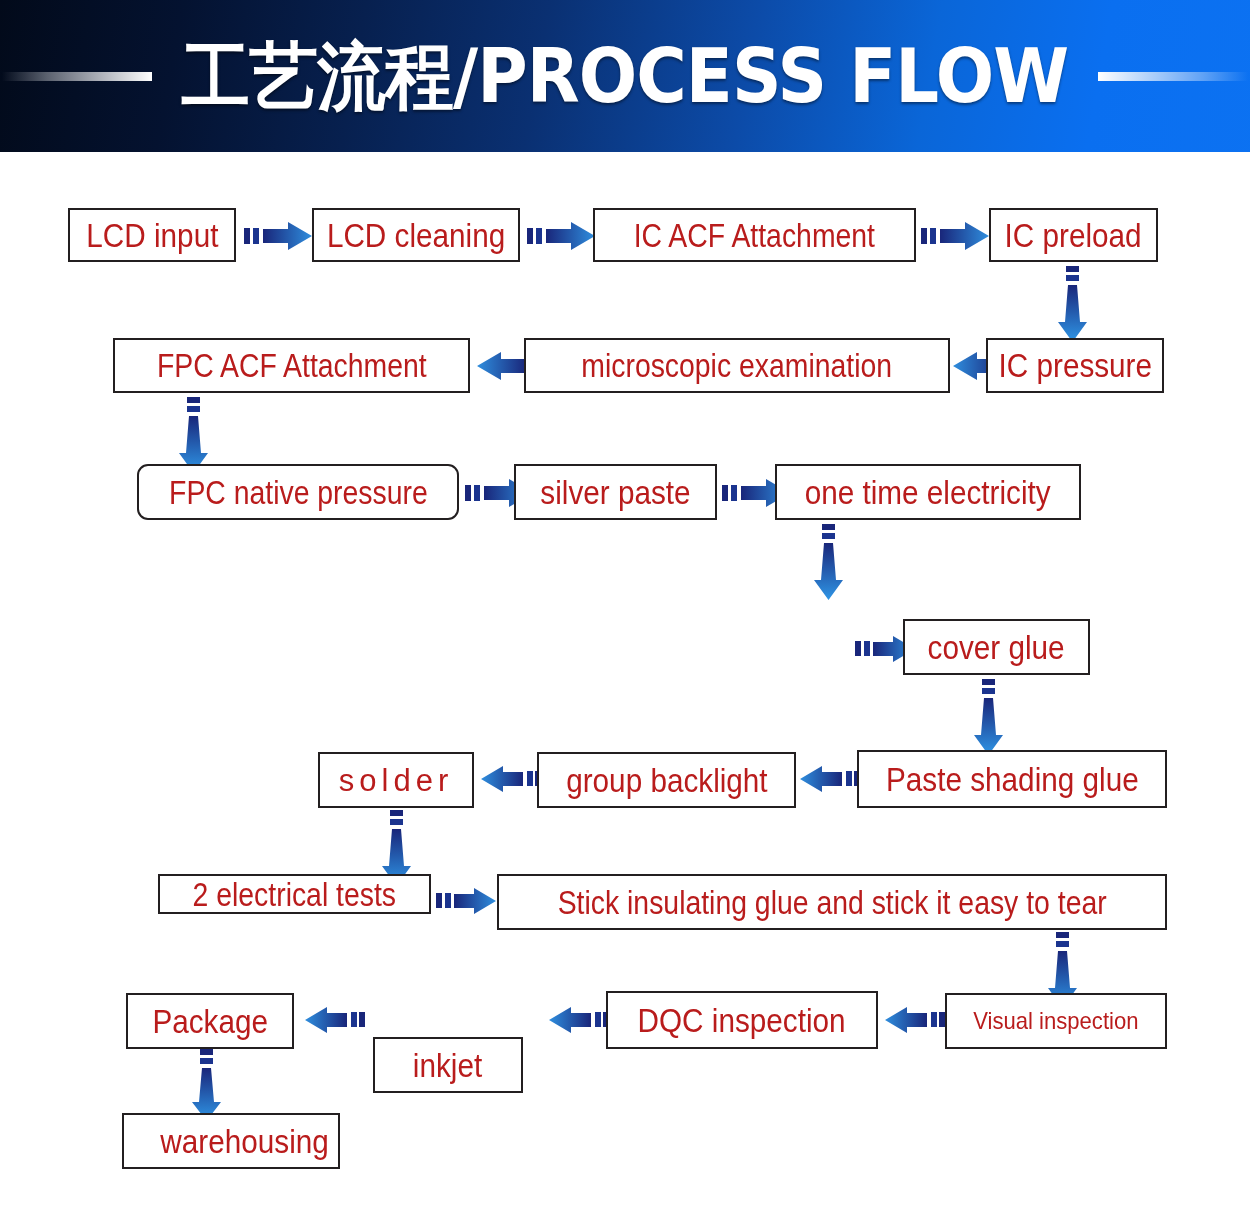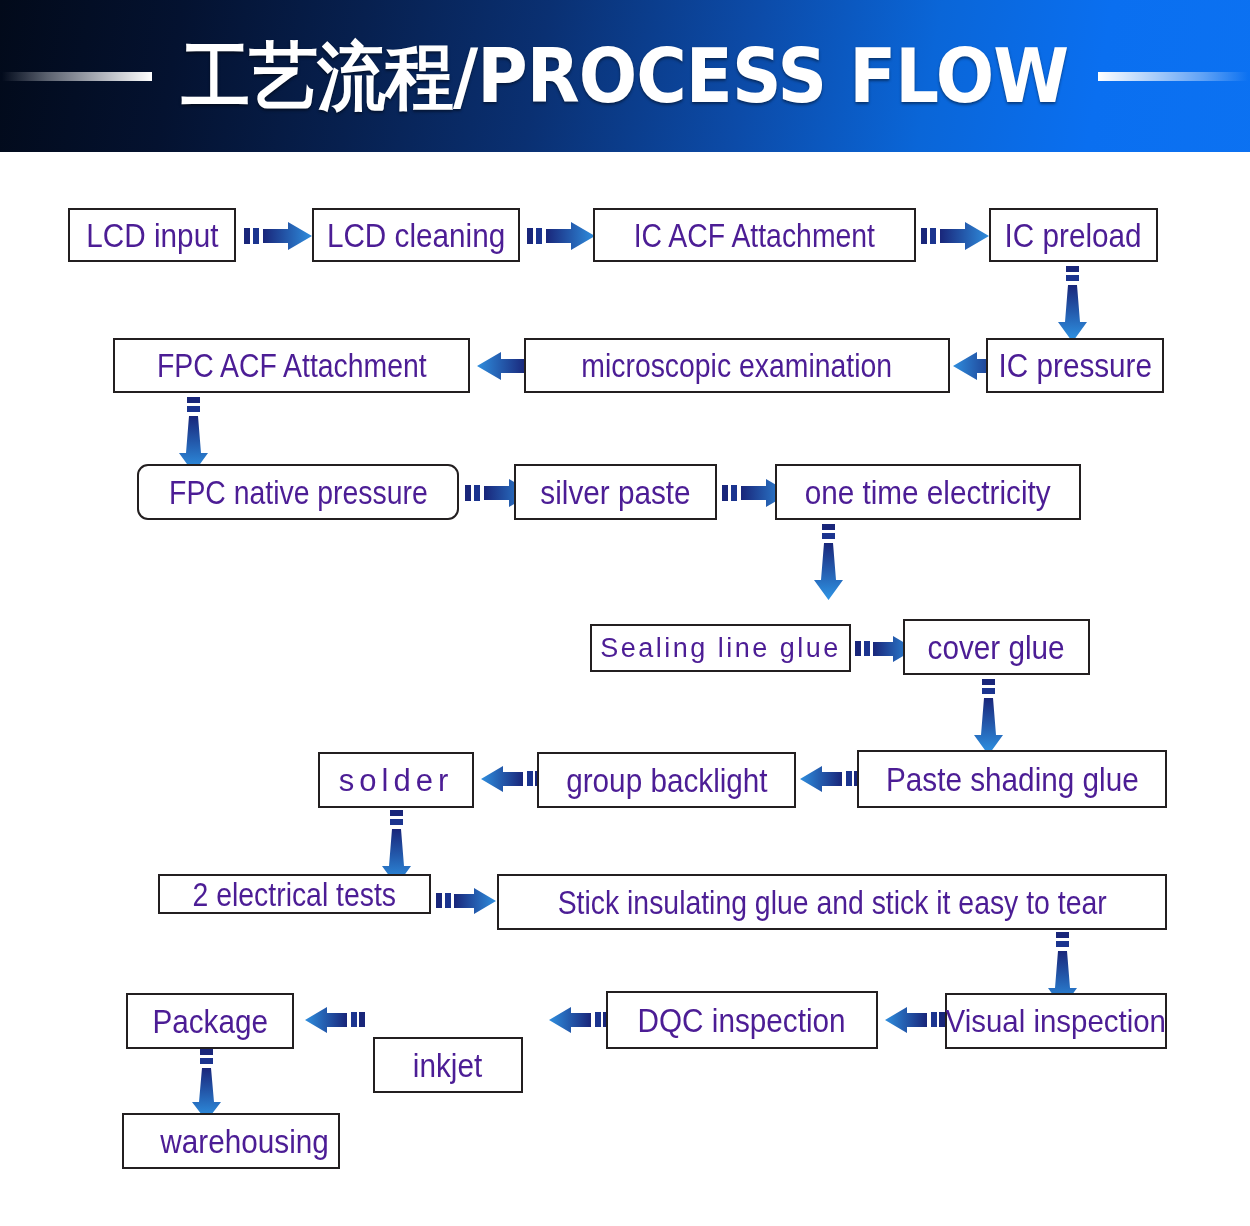--- a/index.html
+++ b/index.html
@@ -54,35 +54,35 @@
   }
 
   
   #flow{position:absolute;left:0;top:152px;width:1250px;height:1074px;}
 
   .node{
     position:absolute;
     box-sizing:border-box;
     border:2px solid #231f20;
     background:#ffffff;
-    color:#4c1d95;
+    color:#b91c1c;
     display:flex;align-items:center;justify-content:center;
     white-space:nowrap;
     font-family:"Liberation Sans","DejaVu Sans",sans-serif;
     font-size:33px;
     line-height:1;
     transform-origin:center center;
   }
   .node span{display:block;transform:scaleX(.9);}
   .node.narrowtext span{transform:scaleX(.86);}
   .node.spaced{font-size:27px;}
   .node.spaced span{letter-spacing:2.5px;transform:scaleX(1);}
   .node.spaced2{font-size:31px;}
   .node.spaced2 span{letter-spacing:5px;transform:scaleX(1);}
-  .node.small{font-size:32px;}
+  .node.small{font-size:24px;}
   .node.small span{transform:scaleX(.92);}
 
   
   .arrow{position:absolute;}
   .arrow svg{display:block;overflow:visible;}
 </style>
 </head>
 <body>
 
 <div id="banner">
@@ -226,23 +226,20 @@
   </div>
 
   <div class="arrow" style="left:813px;top:372px;">
     <svg width="30" height="76" viewBox="0 0 30 76">
       <rect x="9" y="0" width="13" height="6" fill="#19267a"></rect>
       <rect x="9" y="9" width="13" height="6" fill="#1b348f"></rect>
       <path d="M11 19 L20 19 L23 56 L30 56 L15.5 76 L1 56 L8 56 Z" fill="url(#gd)"></path>
     </svg>
   </div>
 
-  <div class="node spaced" style="left:590px;top:472px;width:261px;height:48px;">
-    <span>Sealing line glue</span>
-  </div>
 
   <div class="arrow" style="left:855px;top:484px;">
     <svg width="60" height="26" viewBox="0 0 60 26">
       <rect x="0" y="5" width="6" height="15" fill="#19267a"></rect>
       <rect x="9" y="5" width="6" height="15" fill="#1b348f"></rect>
       <path d="M18 6 L38 6 L38 0 L60 13 L38 26 L38 20 L18 20 Z" fill="url(#gr)"></path>
     </svg>
   </div>
 
   <div class="node" style="left:903px;top:467px;width:187px;height:56px;">

